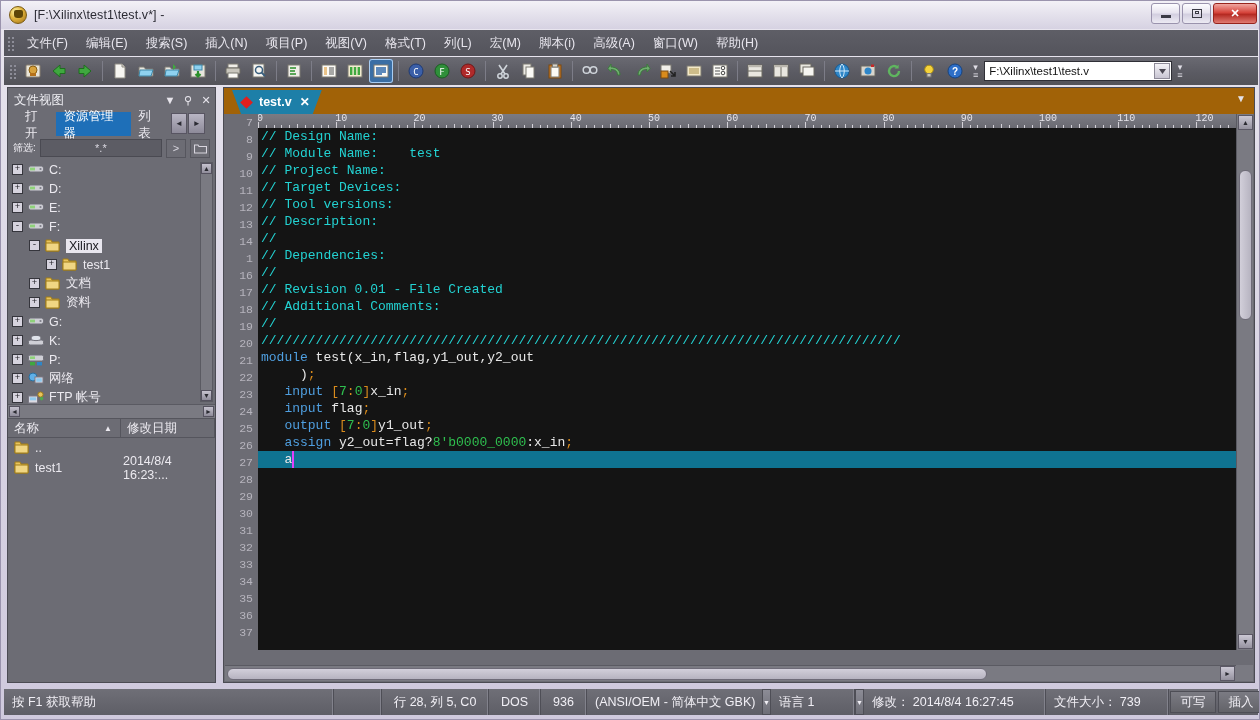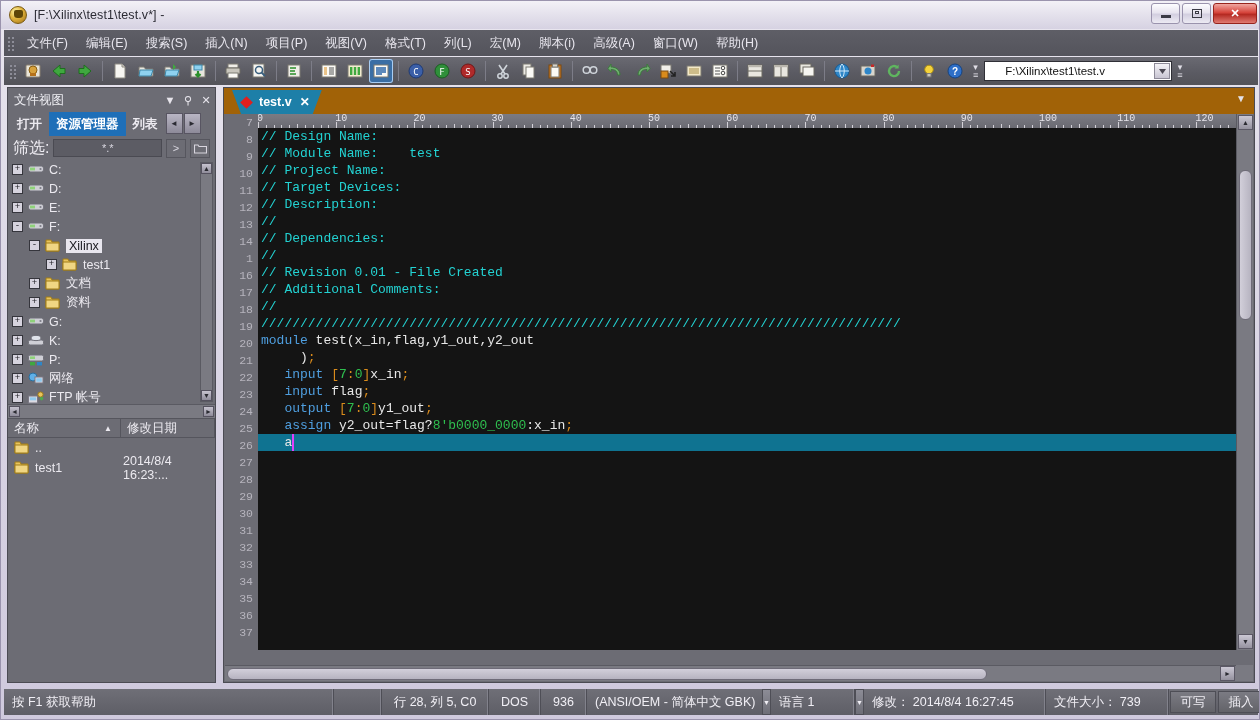--- a/index.html
+++ b/index.html
@@ -67,48 +67,48 @@
     background:linear-gradient(180deg,#6a6a72 0%,#5b5b63 55%,#535359 100%);
     display:flex; align-items:center; padding-left:2px;
   }
   .tb { width:24px; height:24px; margin:0 1px; display:flex;align-items:center;justify-content:center;
         border-radius:3px; position:relative;}
   .tb.sel { background:#3a6ea5; box-shadow:inset 0 0 0 1px #a9cdf2; }
   .tbsep { width:1px;height:20px;background:#474750;border-right:1px solid #7d7d88;margin:0 4px;}
   .tb svg{display:block;}
   .pathbox {
     margin-left:6px; width:188px; height:20px; background:#fff; border:1px solid #2f2f36;
-    display:flex; align-items:center; font-size:11.5px; color:#111; padding-left:20px; position:relative;
+    display:flex; align-items:center; font-size:11.5px; color:#111; padding-left:4px; position:relative;
   }
   .pathbox .ddbtn {
     position:absolute; right:1px; top:1px; width:16px; height:16px;
     background:linear-gradient(180deg,#f4f3f7,#c8c5d2); border:1px solid #8e8b99;
     display:flex; align-items:center; justify-content:center;
   }
   .tb-overflow{ margin-left:5px; color:#e0dee6; font-size:9px; line-height:8px; text-align:center;}
 
   
   .leftpanel {
     position:absolute; left:6px; top:86px; width:209px; height:596px;
     background:#6c6c74; border:1px solid #4b4b53;
     display:flex; flex-direction:column;
   }
   .lp-header { height:24px; display:flex; align-items:center; color:#ededf2; font-size:12.5px;
     padding-left:6px; background:#6c6c74;}
   .lp-header .spacer{flex:1;}
   .lp-hicon{ width:18px;height:18px;display:flex;align-items:center;justify-content:center;color:#e7e5ec;font-size:11px;}
-  .tabs-row { height:24px; display:flex; align-items:stretch; padding:0 2px; gap:0;font-weight:bold; }
+  .tabs-row { height:24px; display:flex; align-items:stretch; padding:0 10px; gap:0; }
   .ftab { padding:3px 7px 2px 7px; font-size:12.5px; color:#eceaf0; display:flex;align-items:center;
           background:#6c6c74;}
   .ftab.active { background:#1e6fb8; color:#fff; }
   .arrbtn { width:17px; margin:1px 0 2px 1px;
     background:linear-gradient(180deg,#b9b6c4,#8d8a99); border:1px solid #585562;
     display:flex;align-items:center;justify-content:center; color:#2b2b33; font-size:8px;}
   .filter-row { height:24px; display:flex; align-items:center; gap:4px; padding:0 5px; }
-  .filter-lab { color:#eeecf2; font-size:16px; }
+  .filter-lab { color:#eeecf2; font-size:10px; }
   .filter-inp { flex:1; height:18px; background:#5c5c64; border:1px solid #4a4a52;
      color:#d9d7e0; font-size:11px; text-align:center; line-height:16px; }
   .mini-btn { width:20px;height:19px; background:#6c6c74; border:1px solid #56565e;
      display:flex;align-items:center;justify-content:center;color:#d9d7e0;font-size:11px;}
   .tree { position:relative; flex:1; background:#6c6c74; overflow:hidden; }
   .trow { height:19px; display:flex; align-items:center; color:#eceaf0; font-size:12.5px; padding-left:4px;}
   .exp { width:11px;height:11px;border:1px solid #35353c;background:#d6d3de;color:#24242a;
     font-size:9px; line-height:9px; text-align:center; margin-right:5px; flex:none;
     font-family:"Liberation Mono", monospace;}
   .nodeicon { width:16px;height:14px;margin-right:5px;flex:none;}
@@ -842,20 +842,21 @@
           <div class="gnum">37</div>
         </div>
       </div>
 
     <div class="code">
         <div id="code-rows">
           <div class="cline"><span class="c-cmt">// Design Name:</span></div>
           <div class="cline"><span class="c-cmt">// Module Name:    test</span></div>
           <div class="cline"><span class="c-cmt">// Project Name:</span></div>
           <div class="cline"><span class="c-cmt">// Target Devices:</span></div>
+          <div class="cline"><span class="c-cmt">// Tool versions:</span></div>
           <div class="cline"><span class="c-cmt">// Description:</span></div>
           <div class="cline"><span class="c-cmt">//</span></div>
           <div class="cline"><span class="c-cmt">// Dependencies:</span></div>
           <div class="cline"><span class="c-cmt">//</span></div>
           <div class="cline"><span class="c-cmt">// Revision 0.01 - File Created</span></div>
           <div class="cline"><span class="c-cmt">// Additional Comments:</span></div>
           <div class="cline"><span class="c-cmt">//</span></div>
           <div class="cline"><span class="c-cmt">//////////////////////////////////////////////////////////////////////////////////</span></div>
           <div class="cline"><span class="c-kw">module</span><span class="c-txt"> test(x_in,flag,y1_out,y2_out</span></div>
           <div class="cline"><span class="c-txt">     )</span><span class="c-op">;</span></div>

